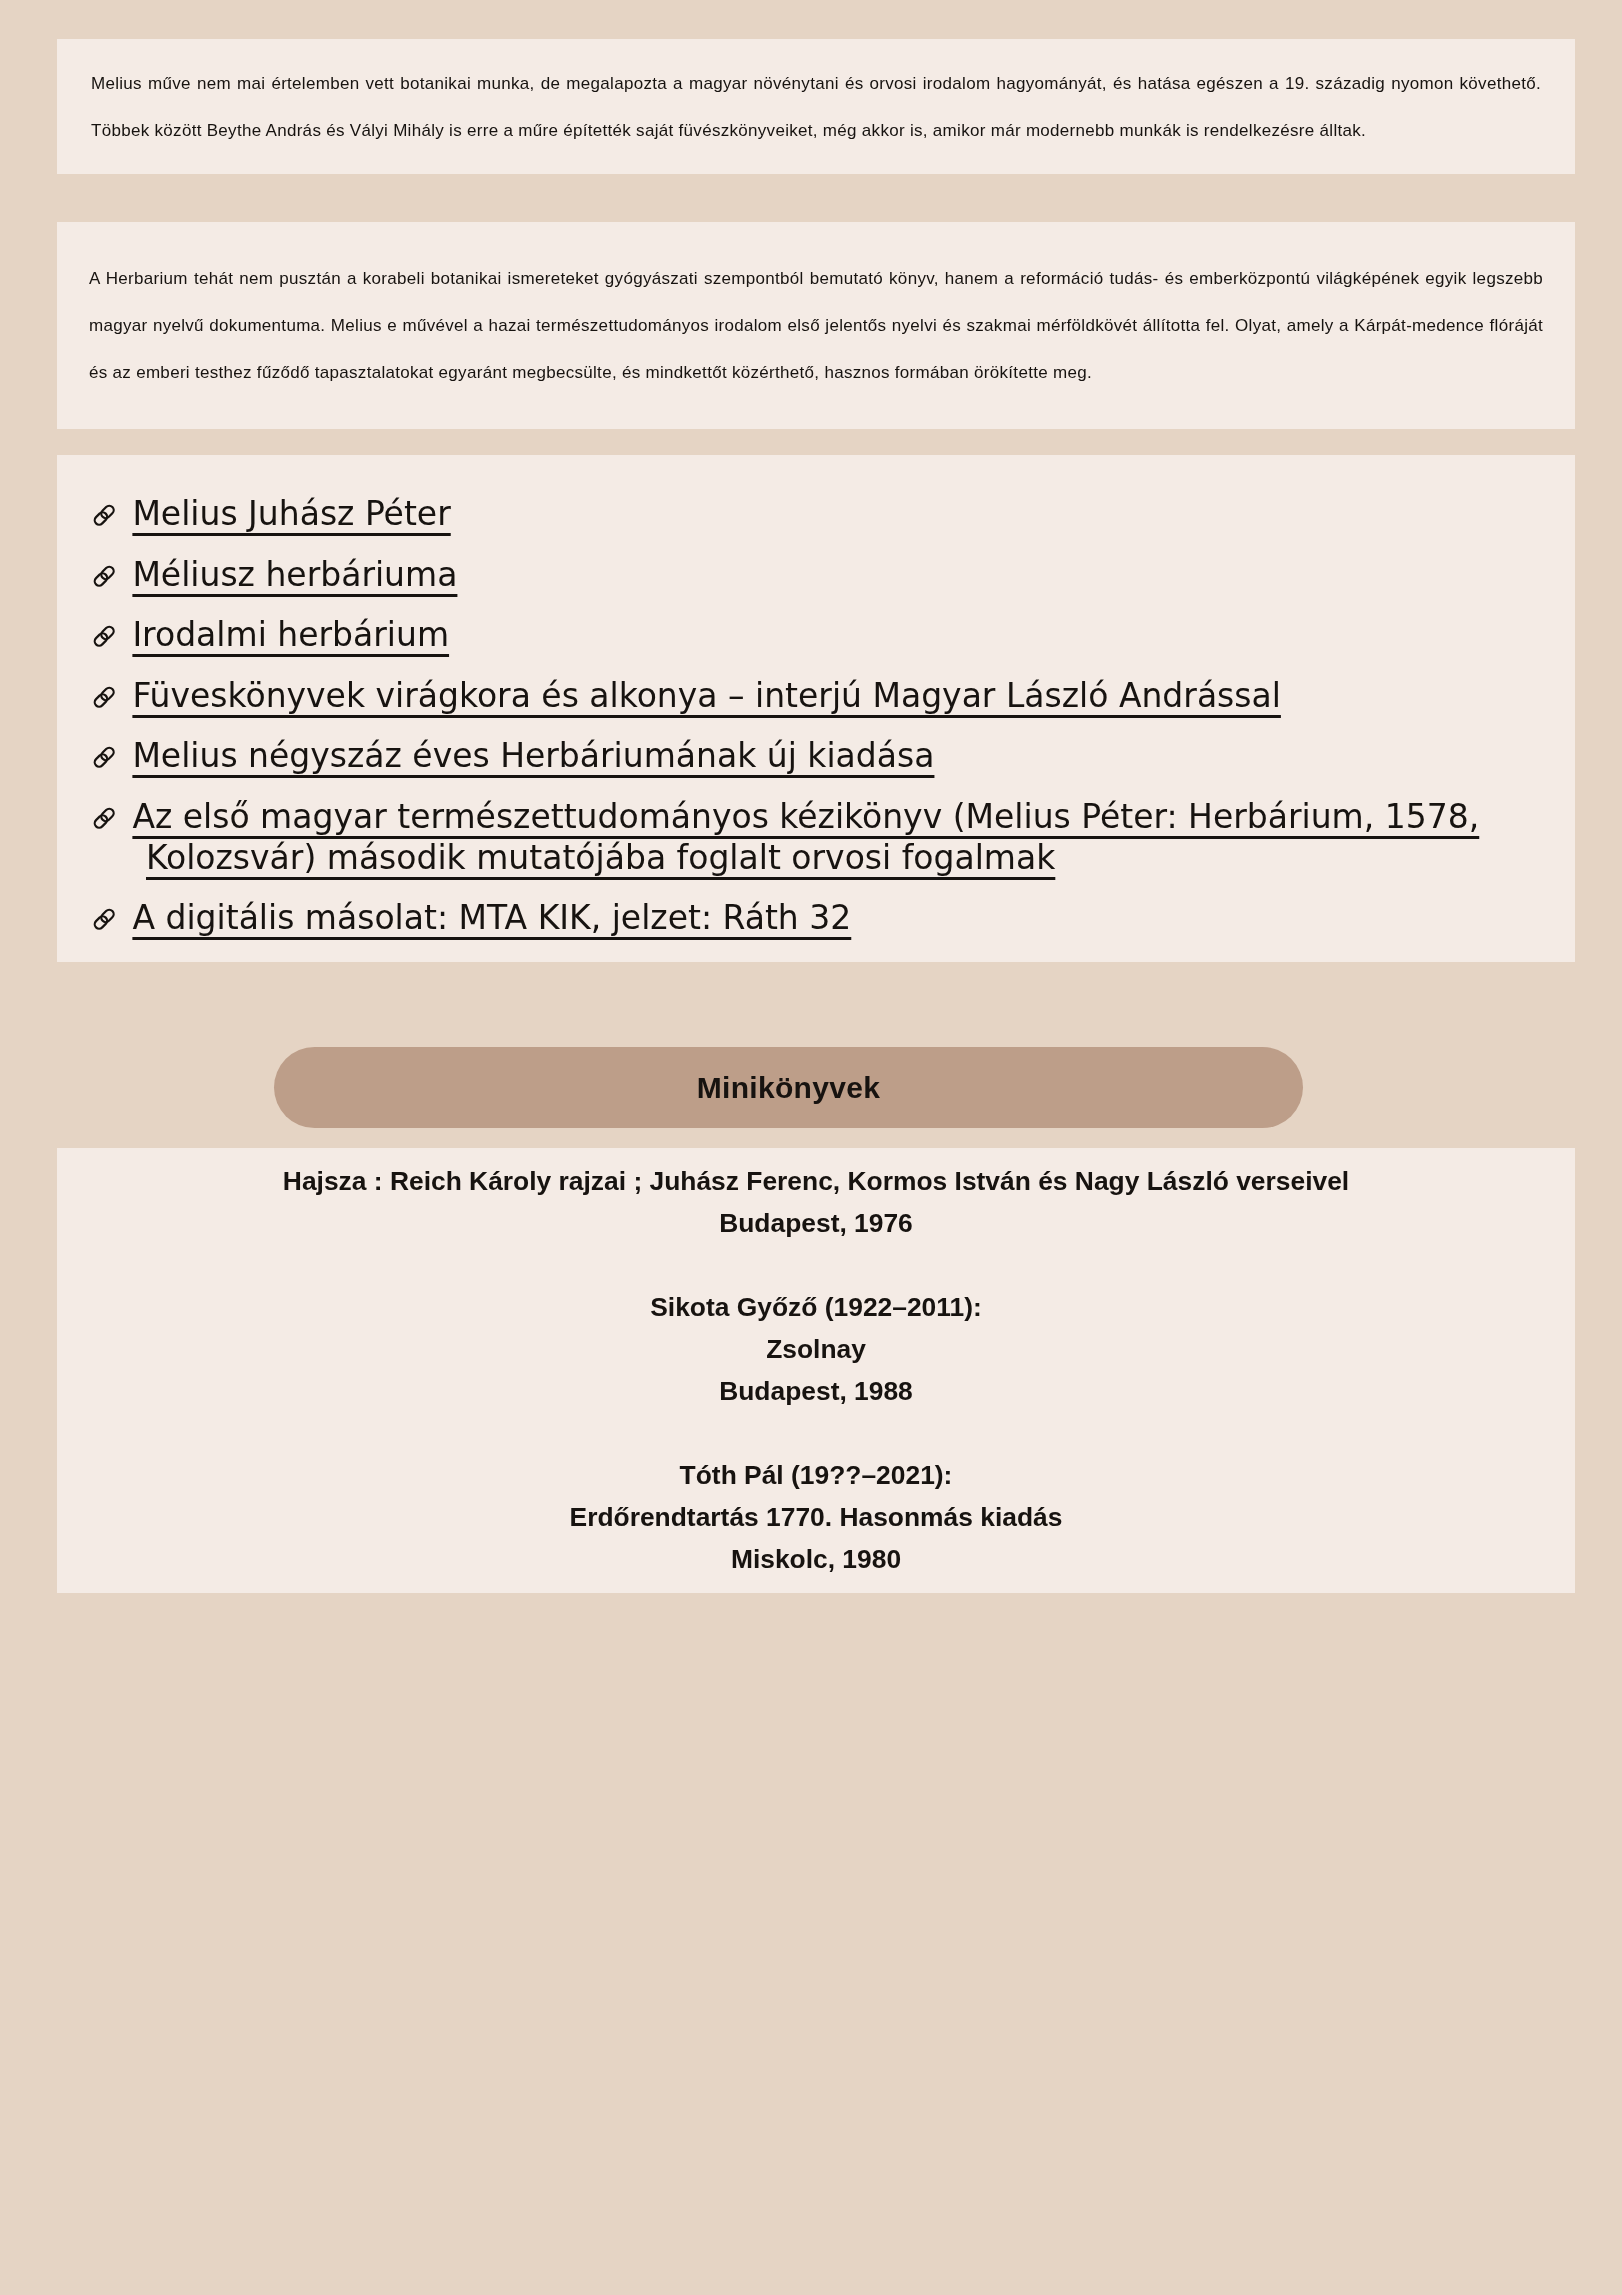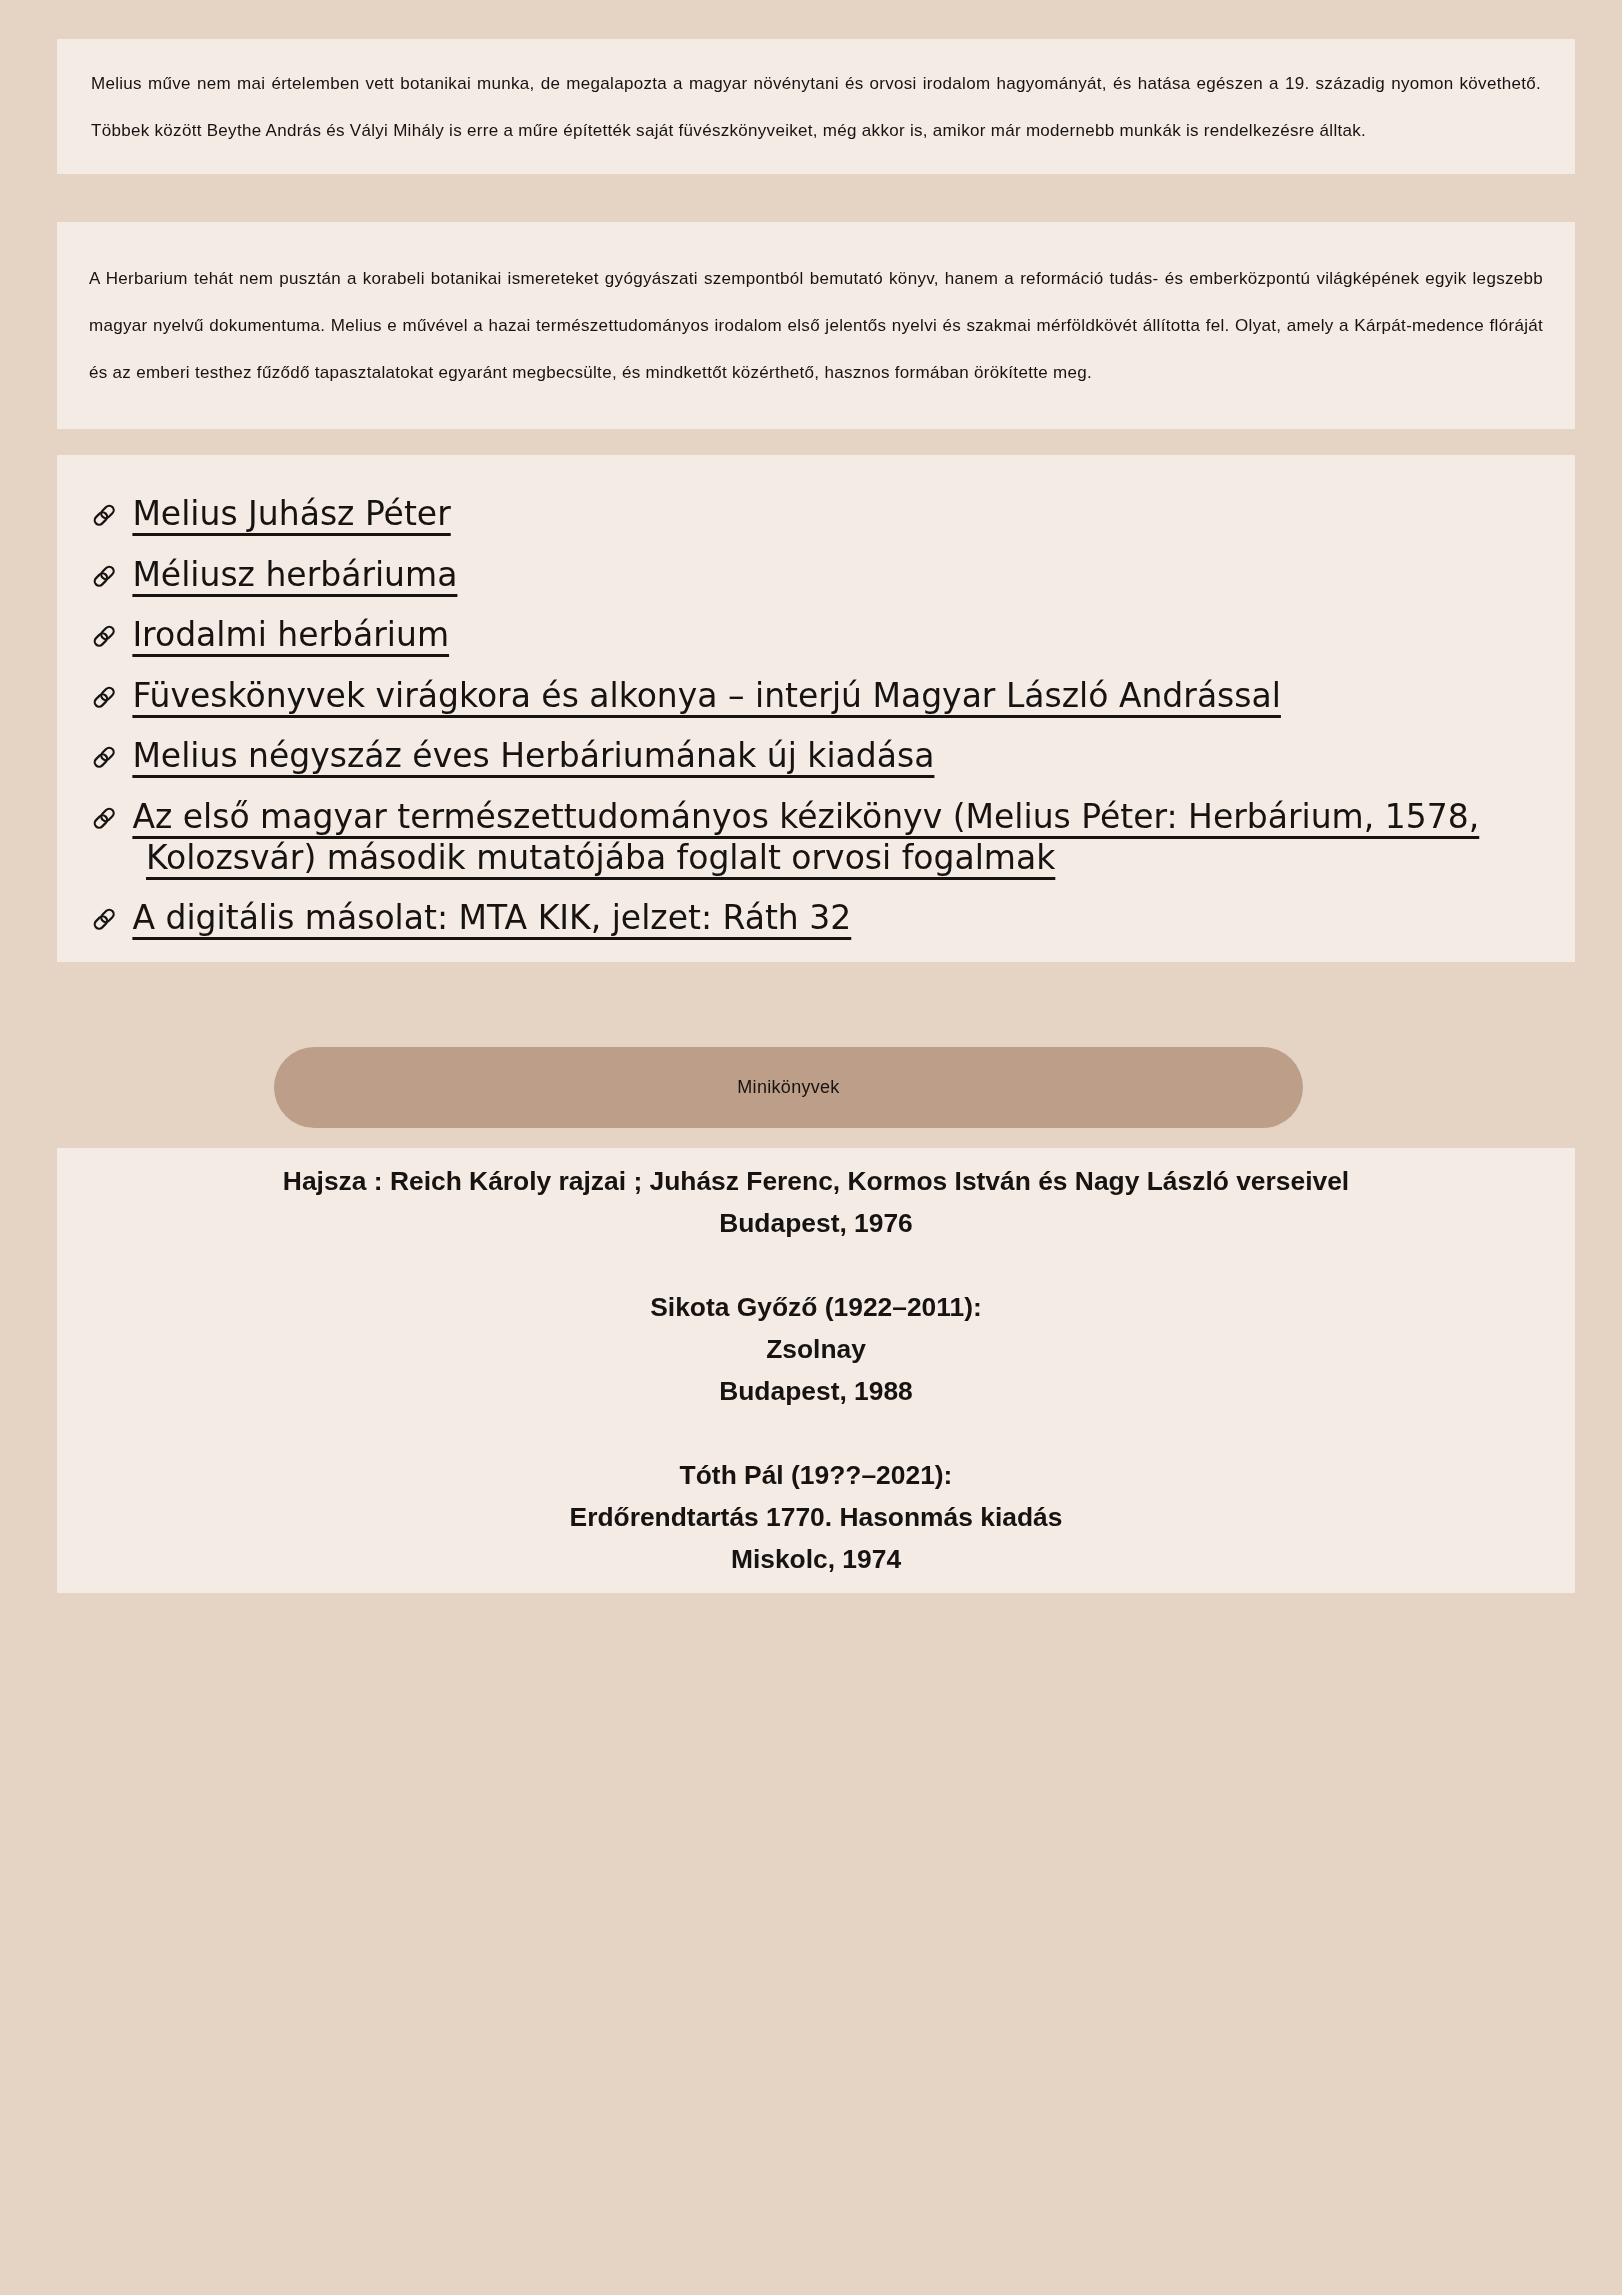--- a/index.html
+++ b/index.html
@@ -68,22 +68,22 @@
     margin-left: 217px;
     width: 1029px;
     height: 81px;
     border-radius: 41px;
     background: #bd9e89;
     display: flex;
     align-items: center;
     justify-content: center;
   }
   .pill-label {
-    font-weight: 400;
-    font-size: 18px;
+    font-weight: 700;
+    font-size: 30px;
     letter-spacing: 0.3px;
   }
   .books-block {
     margin-top: 19.5px;
     padding: 12.6px 34px;
     text-align: center;
     font-weight: 700;
     font-size: 26.4px;
     line-height: 42px;
   }
@@ -190,20 +190,20 @@
 
     <div class="book-group">
       <p class="book-line">Sikota Győző (1922–2011):</p>
       <p class="book-line">Zsolnay</p>
       <p class="book-line">Budapest, 1988</p>
     </div>
 
     <div class="book-group">
       <p class="book-line">Tóth Pál (19??–2021):</p>
       <p class="book-line">Erdőrendtartás 1770. Hasonmás kiadás</p>
-      <p class="book-line">Miskolc, 1974</p>
+      <p class="book-line">Miskolc, 1980</p>
     </div>
 
   </div>
 
 
 </div>
 
 
 </body></html>

